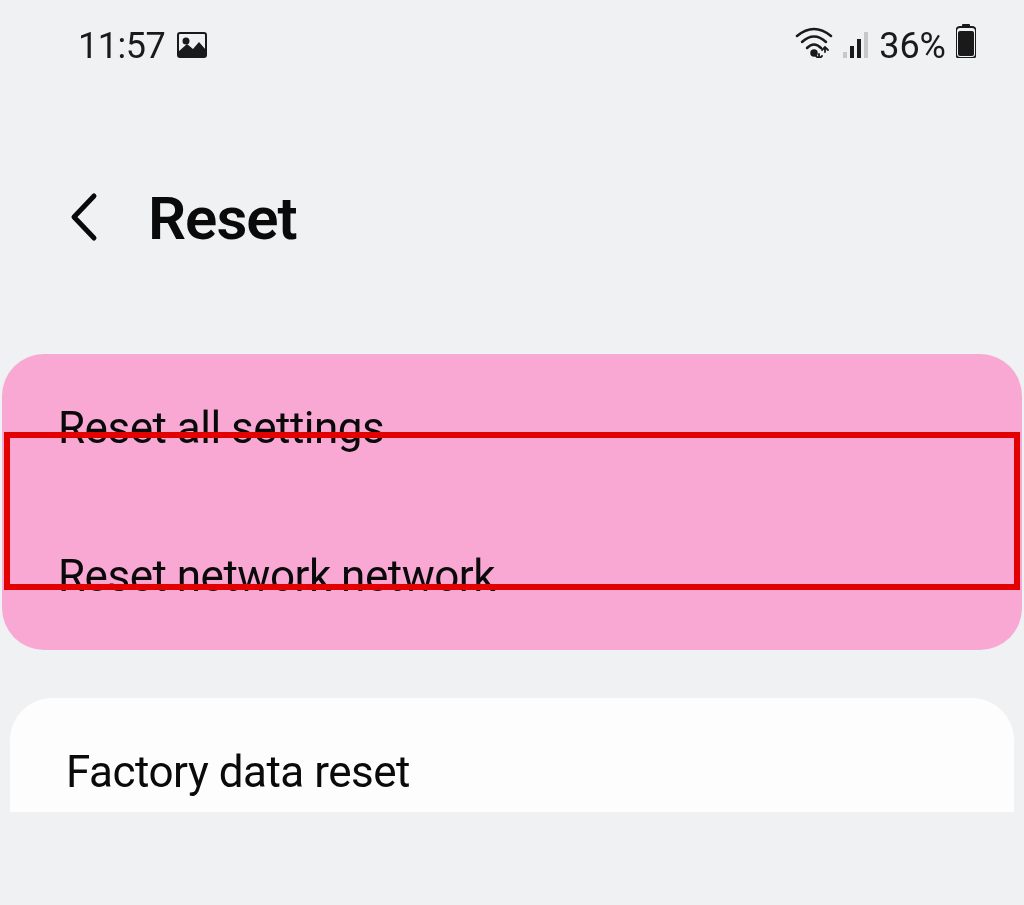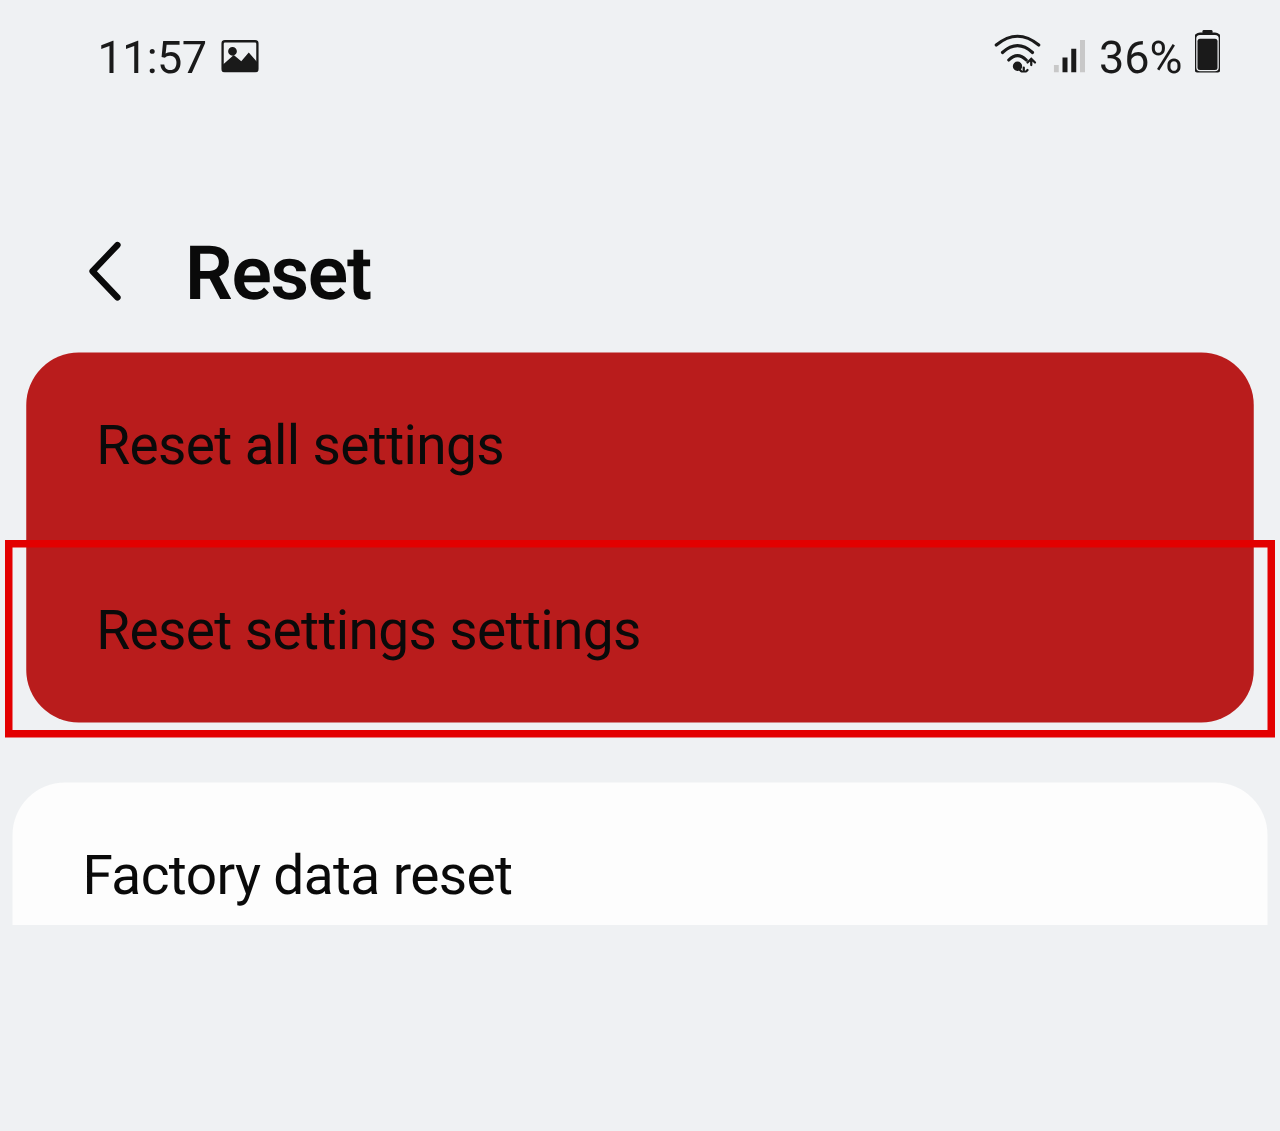--- a/index.html
+++ b/index.html
@@ -55,36 +55,36 @@
       font-weight: 400;
     }
     .battery-icon {
       width: 20px;
       height: 34px;
     }
     .header {
       display: flex;
       align-items: center;
       gap: 48px;
-      padding: 92px 68px 28px;
+      padding: 92px 68px 100px;
     }
     .back-icon {
       width: 32px;
       height: 50px;
     }
     .header-title {
       font-size: 60px;
       font-weight: 600;
       color: #0a0a0a;
       letter-spacing: -1px;
     }
     .card {
-      background-color: #b91c1c;
+      background-color: #f9a8d4;
       border-radius: 42px;
-      margin: 0 21px 48px;
+      margin: 0 2px 48px;
       padding: 0;
     }
     .list-item {
       padding: 48px 56px;
       font-size: 44px;
       font-weight: 400;
       color: #0a0a0a;
       letter-spacing: -0.5px;
       cursor: pointer;
     }
@@ -166,21 +166,21 @@
     </svg>
   </span>
   <span class="header-title">Reset</span>
 </div>
 
 <div class="card">
   <div class="list-item">
     <span>Reset all settings</span>
   </div>
   <div class="list-item highlighted">
-    <span>Reset settings settings</span>
+    <span>Reset network network</span>
   </div>
 </div>
 
 <div class="card-second">
   <div class="item-title">Factory data reset</div>
 </div>
 
 <div class="highlight-box"></div>
 
 </body></html>

